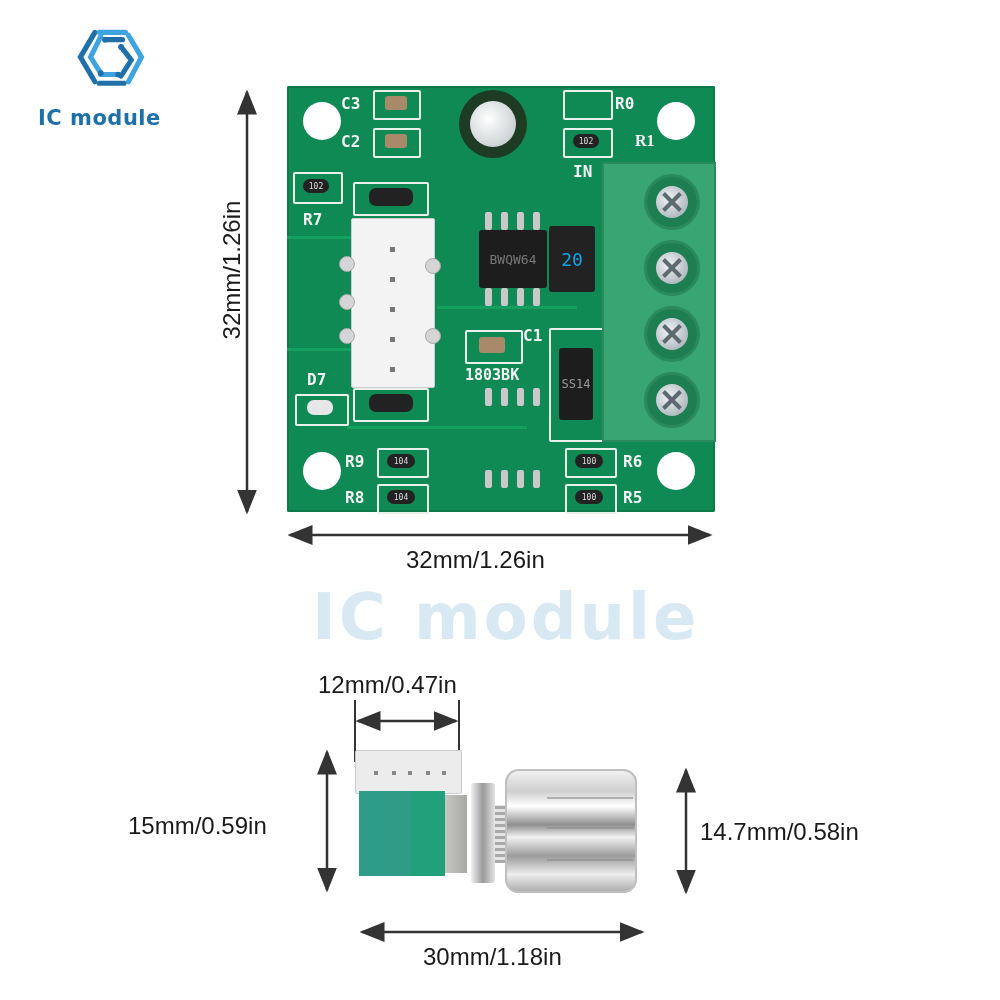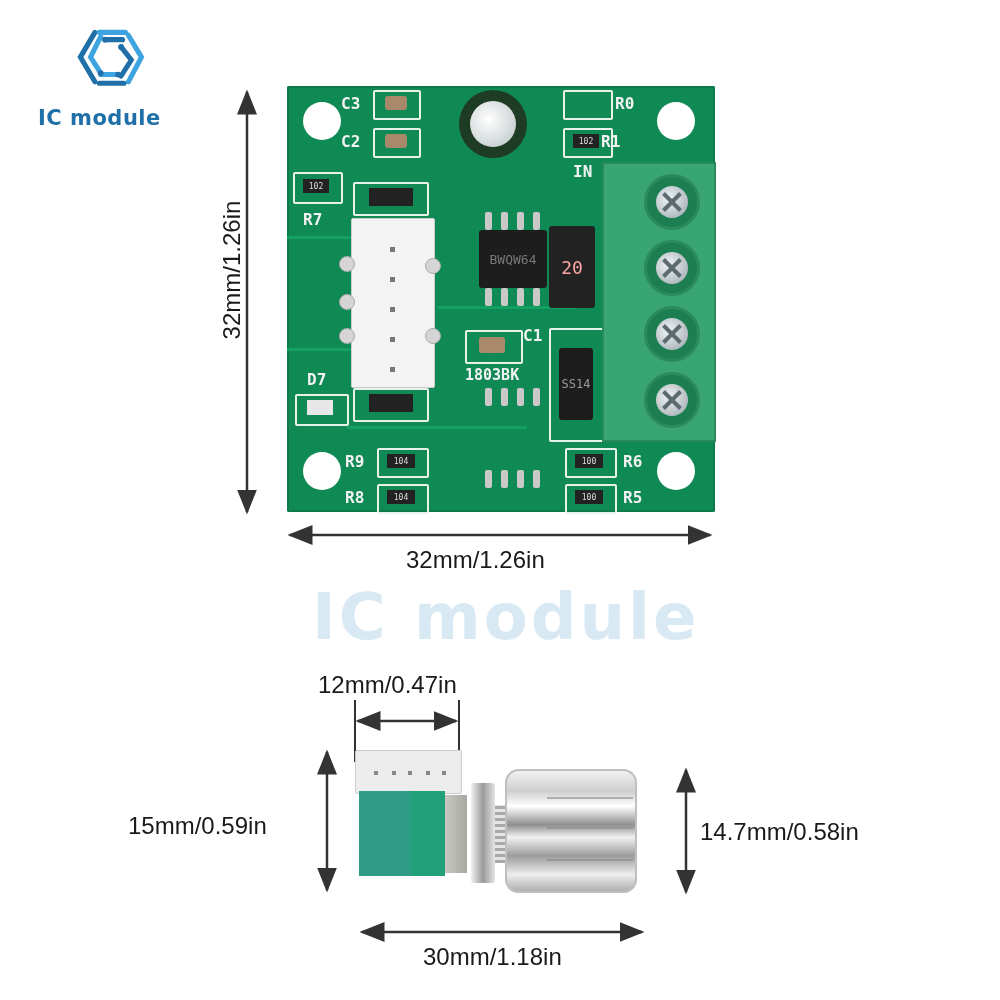--- a/index.html
+++ b/index.html
@@ -15,21 +15,21 @@
 
   
   .dim { font-family:"Liberation Sans", sans-serif; font-size:24px; color:#1a1a1a; white-space:nowrap; }
   .dim-v { transform:rotate(-90deg); transform-origin:center center; }
 
   
   .pcb { left:287px; top:86px; width:428px; height:426px; background:#0f8a55; border-radius:2px; box-shadow:inset 0 0 0 2px #0c7a4a; }
   .hole { position:absolute; width:38px; height:38px; border-radius:50%; background:#ffffff; }
   .silk { position:absolute; color:#f2f2f2; font-family:"DejaVu Sans Mono", monospace; font-size:16px; font-weight:bold; }
   .pad-box { position:absolute; border:2px solid #e8f1ea; border-radius:2px; }
-  .smd { position:absolute; background:#222; border-radius:0; }
+  .smd { position:absolute; background:#222; border-radius:7px; }
   .smd-label { color:#ddd; font-family:"DejaVu Sans Mono", monospace; font-size:8px; display:flex; align-items:center; justify-content:center; }
   .cap { position:absolute; background:#a88a6a; border-radius:3px; }
   .pin { position:absolute; background:#c9c9c9; border-radius:2px; }
   .chip { position:absolute; background:#1d1d1d; border-radius:3px; color:#777; font-family:"DejaVu Sans Mono", monospace; font-size:13px; display:flex; align-items:center; justify-content:center; }
   .trace { position:absolute; background:#14a061; }
   .terminal { position:absolute; left:315px; top:76px; width:110px; height:276px; background:#39a572; border:2px solid #2b8a5c; }
   .screw { position:absolute; left:40px; width:50px; height:50px; border-radius:50%; background:#1d7e52; border:3px solid #2b8a5c; display:flex; align-items:center; justify-content:center; }
   .screw-head { width:32px; height:32px; border-radius:50%; background:radial-gradient(circle at 40% 40%, #f0f4f6, #98a4aa); position:relative; }
   .screw-head:before, .screw-head:after { content:""; position:absolute; background:#5d6a70; }
   .screw-head:before { left:14px; top:4px; width:4px; height:24px; transform:rotate(45deg); }
@@ -127,21 +127,21 @@
   <div class="cap" style="left:98px;top:48px;width:22px;height:14px;"></div>
 
   <div class="electro">
       <div class="electro-top"></div>
     </div>
 
   <div class="pad-box" style="left:276px;top:4px;width:46px;height:26px;"></div>
   <div class="silk" style="left:328px;top:8px;">R0</div>
   <div class="pad-box" style="left:276px;top:42px;width:46px;height:26px;"></div>
   <div class="smd smd-label" style="left:286px;top:48px;width:26px;height:14px;">102</div>
-  <div class="silk" style="left:314px;top:46px;">R1</div>
+  <div class="silk" style="left:348px;top:46px;font-family:Liberation Serif, serif;">R1</div>
   <div class="silk" style="left:286px;top:76px;font-size:16px;">IN</div>
 
   <div class="pad-box" style="left:6px;top:86px;width:46px;height:28px;"></div>
   <div class="smd smd-label" style="left:16px;top:93px;width:26px;height:14px;">102</div>
   <div class="silk" style="left:16px;top:124px;">R7</div>
 
   <div class="pad-box" style="left:66px;top:96px;width:72px;height:30px;"></div>
   <div class="smd" style="left:82px;top:102px;width:44px;height:18px;"></div>
 
   <div class="header-conn">
@@ -160,21 +160,21 @@
   <div class="pin" style="left:198px;top:126px;width:7px;height:18px;"></div>
   <div class="pin" style="left:214px;top:126px;width:7px;height:18px;"></div>
   <div class="pin" style="left:230px;top:126px;width:7px;height:18px;"></div>
   <div class="pin" style="left:246px;top:126px;width:7px;height:18px;"></div>
   <div class="chip" style="left:192px;top:144px;width:68px;height:58px;">BWQW64</div>
   <div class="pin" style="left:198px;top:202px;width:7px;height:18px;"></div>
   <div class="pin" style="left:214px;top:202px;width:7px;height:18px;"></div>
   <div class="pin" style="left:230px;top:202px;width:7px;height:18px;"></div>
   <div class="pin" style="left:246px;top:202px;width:7px;height:18px;"></div>
 
-  <div class="chip" style="left:262px;top:140px;width:46px;height:82px;font-size:18px;color:#fca5a5;background:#222;">20</div>
+  <div class="chip" style="left:262px;top:140px;width:46px;height:66px;font-size:18px;color:#0ea5e9;background:#222;">20</div>
 
   <div class="pad-box" style="left:178px;top:244px;width:54px;height:30px;"></div>
   <div class="cap" style="left:192px;top:251px;width:26px;height:16px;"></div>
   <div class="silk" style="left:236px;top:240px;">C1</div>
 
   <div class="pad-box" style="left:262px;top:242px;width:52px;height:110px;"></div>
   <div class="chip" style="left:272px;top:262px;width:34px;height:72px;color:#999;font-size:12px;">SS14</div>
 
   <div class="silk" style="left:178px;top:280px;font-size:15px;">1803BK</div>
 

